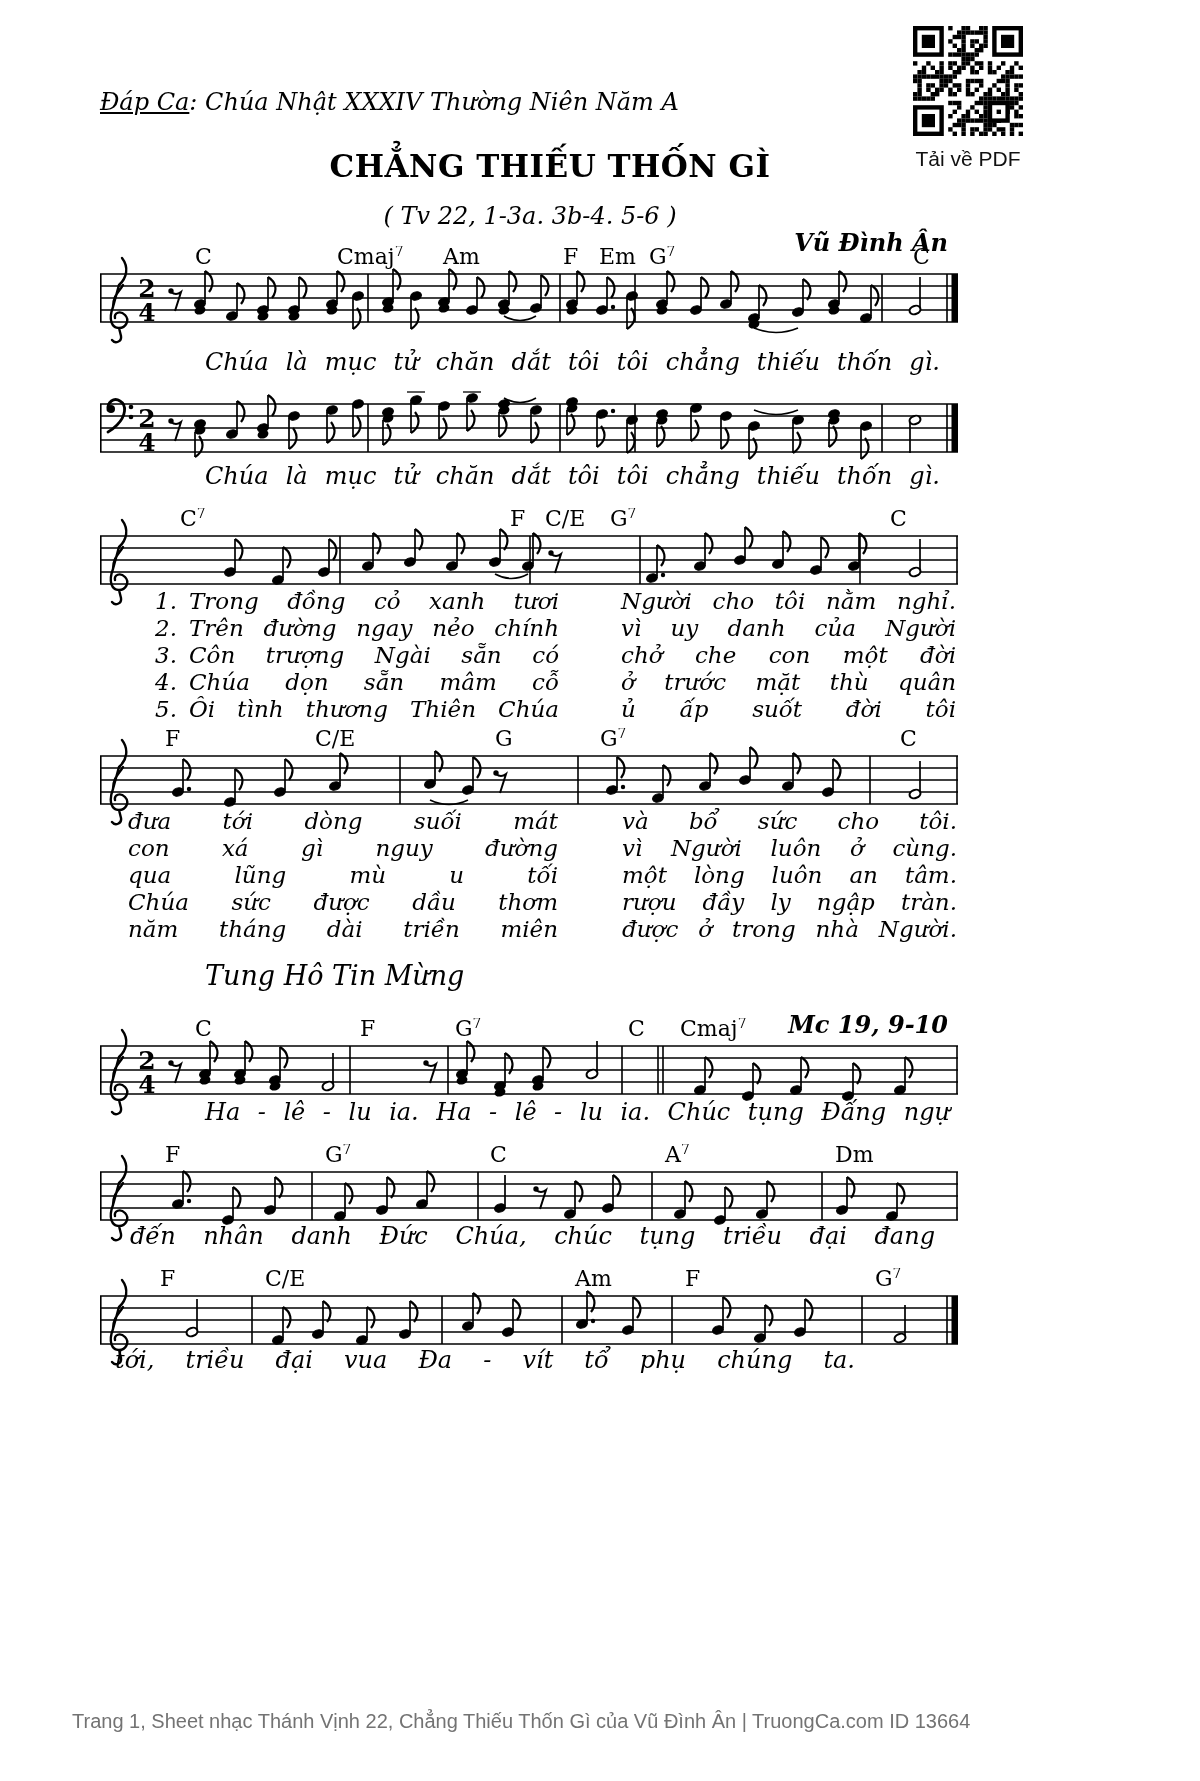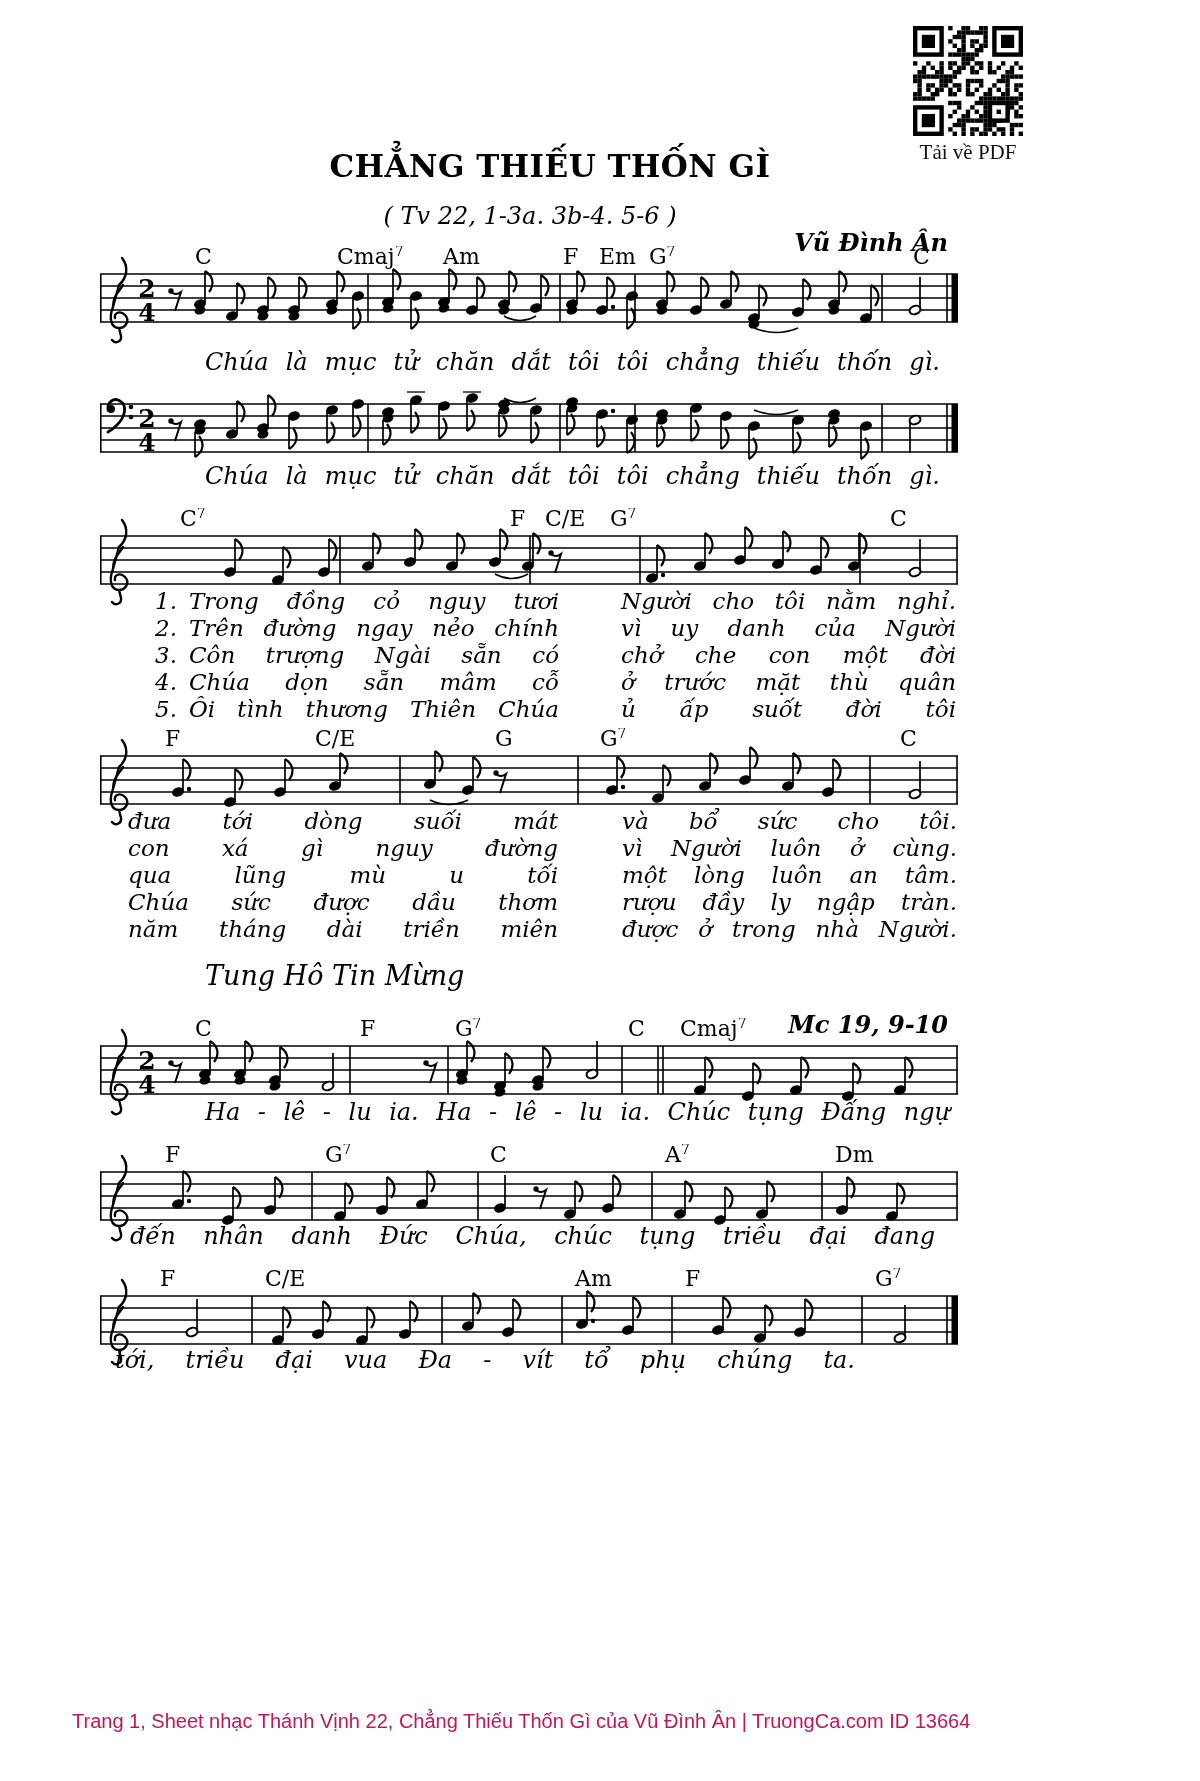--- a/index.html
+++ b/index.html
@@ -5,32 +5,32 @@
   html,body{margin:0;padding:0;background:#e8e8e8;}
   .page{position:relative;width:1200px;height:1781px;background:#ffffff;margin:0 auto;
         font-family:"DejaVu Serif",serif;color:#000;overflow:hidden;}
   .abs{position:absolute;}
   .header-line{left:100px;top:88px;font-style:italic;font-size:24px;}
   .header-line .hl-label{text-decoration:underline;}
   .title{left:100px;top:148px;width:900px;text-align:center;font-weight:bold;font-size:31px;letter-spacing:.5px;}
   .subtitle{left:100px;top:202px;width:860px;text-align:center;font-style:italic;font-size:24px;}
   .composer{right:252px;top:228px;font-style:italic;font-weight:bold;font-size:24px;text-align:center;}
   .qr-wrap{left:902px;top:26px;width:132px;text-align:center;cursor:pointer;}
-  .qr-label{margin-top:0;font-family:Liberation Serif, serif;font-size:21px;color:#111;}
+  .qr-label{margin-top:7px;font-family:Liberation Sans, sans-serif;font-size:21px;color:#111;}
   .sys{left:100px;width:860px;height:132px;}
   .sys svg{display:block;width:860px;height:132px;}
   .lyr{font-style:italic;font-size:24px;white-space:nowrap;color:#000;}
   .just{text-align:justify;text-align-last:justify;text-justify:inter-word;white-space:normal;}
   .verse-row{position:absolute;height:27px;font-style:italic;font-size:23px;}
   .vnum{position:absolute;left:0;top:0;width:34px;font-style:italic;}
   .vleft{position:absolute;top:0;}
   .vright{position:absolute;top:0;margin-left:16px;}
   .sec-heading{left:205px;top:960px;font-weight:normal;font-style:italic;font-size:27px;}
   .sec-ref{right:252px;top:990px;font-weight:bold;font-style:italic;font-size:24px;margin-top:20px;}
-  .footer{left:72px;top:1710px;font-family:"Liberation Sans",sans-serif;font-size:20px;color:#be185d;}
+  .footer{left:72px;top:1710px;font-family:"Liberation Sans",sans-serif;font-size:20px;color:#737373;}
 </style>
 </head>
 <body>
 
 <div class="page">
 
   <div class="abs qr-wrap">
     <svg id="qr-svg" width="110" height="110" viewBox="0 0 110 110">
         <rect x="0" y="0" width="110" height="110" fill="#fff"></rect>
         <rect x="35.2" y="0" width="4.4" height="4.4" fill="#000"></rect>
@@ -269,20 +269,23 @@
         <rect x="0" y="79.2" width="30.800000000000004" height="30.800000000000004" fill="#000"></rect>
         <rect x="4.4" y="83.60000000000001" width="22" height="22" fill="#fff"></rect>
         <rect x="8.8" y="88" width="13.200000000000001" height="13.200000000000001" fill="#000"></rect>
         <rect x="74.80000000000001" y="74.80000000000001" width="22" height="22" fill="#000"></rect>
         <rect x="79.2" y="79.2" width="13.200000000000001" height="13.200000000000001" fill="#fff"></rect>
         <rect x="83.60000000000001" y="83.60000000000001" width="4.4" height="4.4" fill="#000"></rect>
       </svg>
     <div class="qr-label">Tải về PDF</div>
   </div>
 
+  <div class="abs header-line">
+    <span class="hl-label">Đáp Ca</span><span>: Chúa Nhật XXXIV Thường Niên Năm A</span>
+  </div>
 
   <div class="abs title">CHẲNG THIẾU THỐN GÌ</div>
   <div class="abs subtitle">( Tv 22, 1-3a. 3b-4. 5-6 )</div>
   <div class="abs composer">Vũ Đình Ân</div>
 
   <div class="abs sys" style="top:246px">
       <svg id="sys-svg-0" viewBox="0 0 860 132">
         <line x1="0" x2="858" y1="28" y2="28" stroke="#000" stroke-width="1.3"></line>
         <line x1="0" x2="858" y1="40" y2="40" stroke="#000" stroke-width="1.3"></line>
         <line x1="0" x2="858" y1="52" y2="52" stroke="#000" stroke-width="1.3"></line>
@@ -565,21 +568,21 @@
         <path d="M759 25 c8 5 10 13 4 21" fill="none" stroke="#000" stroke-width="2.2"></path>
         <ellipse cx="815" cy="64" rx="5.6" ry="4.1" transform="rotate(-20 815 64)" fill="#fff" stroke="#000" stroke-width="2.1"></ellipse>
         <line x1="820" y1="62" x2="820" y2="31" stroke="#000" stroke-width="1.7"></line>
         <path d="M395 66 Q 411.5 75 428 66" fill="none" stroke="#000" stroke-width="1.7"></path>
       </svg>
     </div>
 
   <div class="abs" style="left:155px;top:588px;width:790px;height:135px">
     <div class="verse-row" style="top:0">
       <span class="vnum">1.</span>
-      <span class="vleft just" style="left:34px;width:370px">Trong đồng cỏ nguy tươi</span>
+      <span class="vleft just" style="left:34px;width:370px">Trong đồng cỏ xanh tươi</span>
       <span class="vright just" style="left:450px;width:335px">Người cho tôi nằm nghỉ.</span>
     </div>
     <div class="verse-row" style="top:27px">
       <span class="vnum">2.</span>
       <span class="vleft just" style="left:34px;width:370px">Trên đường ngay nẻo chính</span>
       <span class="vright just" style="left:450px;width:335px">vì uy danh của Người</span>
     </div>
     <div class="verse-row" style="top:54px">
       <span class="vnum">3.</span>
       <span class="vleft just" style="left:34px;width:370px">Côn trượng Ngài sẵn có</span>

